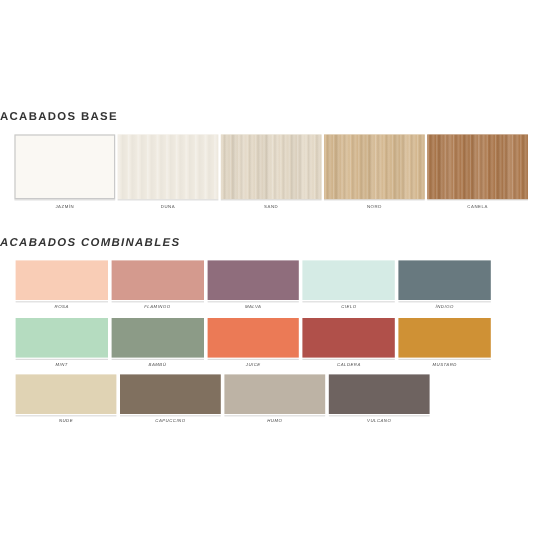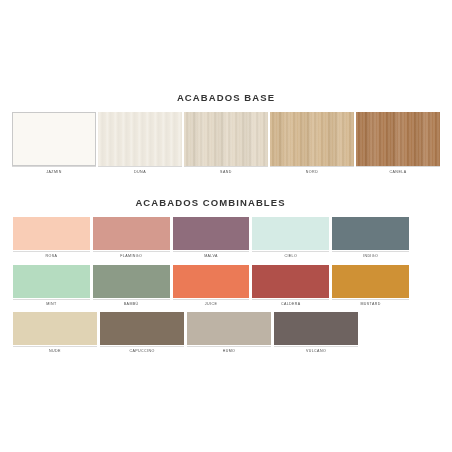--- a/index.html
+++ b/index.html
@@ -17,21 +17,21 @@
   .sheet {
     position: relative;
     width: 452px;
     height: 452px;
     background: #ffffff;
     box-sizing: border-box;
   }
 
   
   .section-title {
-    text-align: center;
+    text-align: left;
     font-size: 9.5px;
     font-weight: bold;
     letter-spacing: 1.1px;
     color: #333333;
     text-transform: uppercase;
   }
 
   
   .base-section {
     position: absolute;
@@ -105,20 +105,21 @@
     text-transform: uppercase;
     line-height: 1;
   }
 
   
   .comb-section {
     position: absolute;
     left: 0;
     top: 197px;
     width: 421px;
+    font-style: italic;
   }
   .comb-title { margin-bottom: 9px; }
 
   .comb-row {
     display: flex;
     gap: 3px;
     padding: 0 12px 0 13px;
     box-sizing: border-box;
     margin-bottom: 6px;
   }

